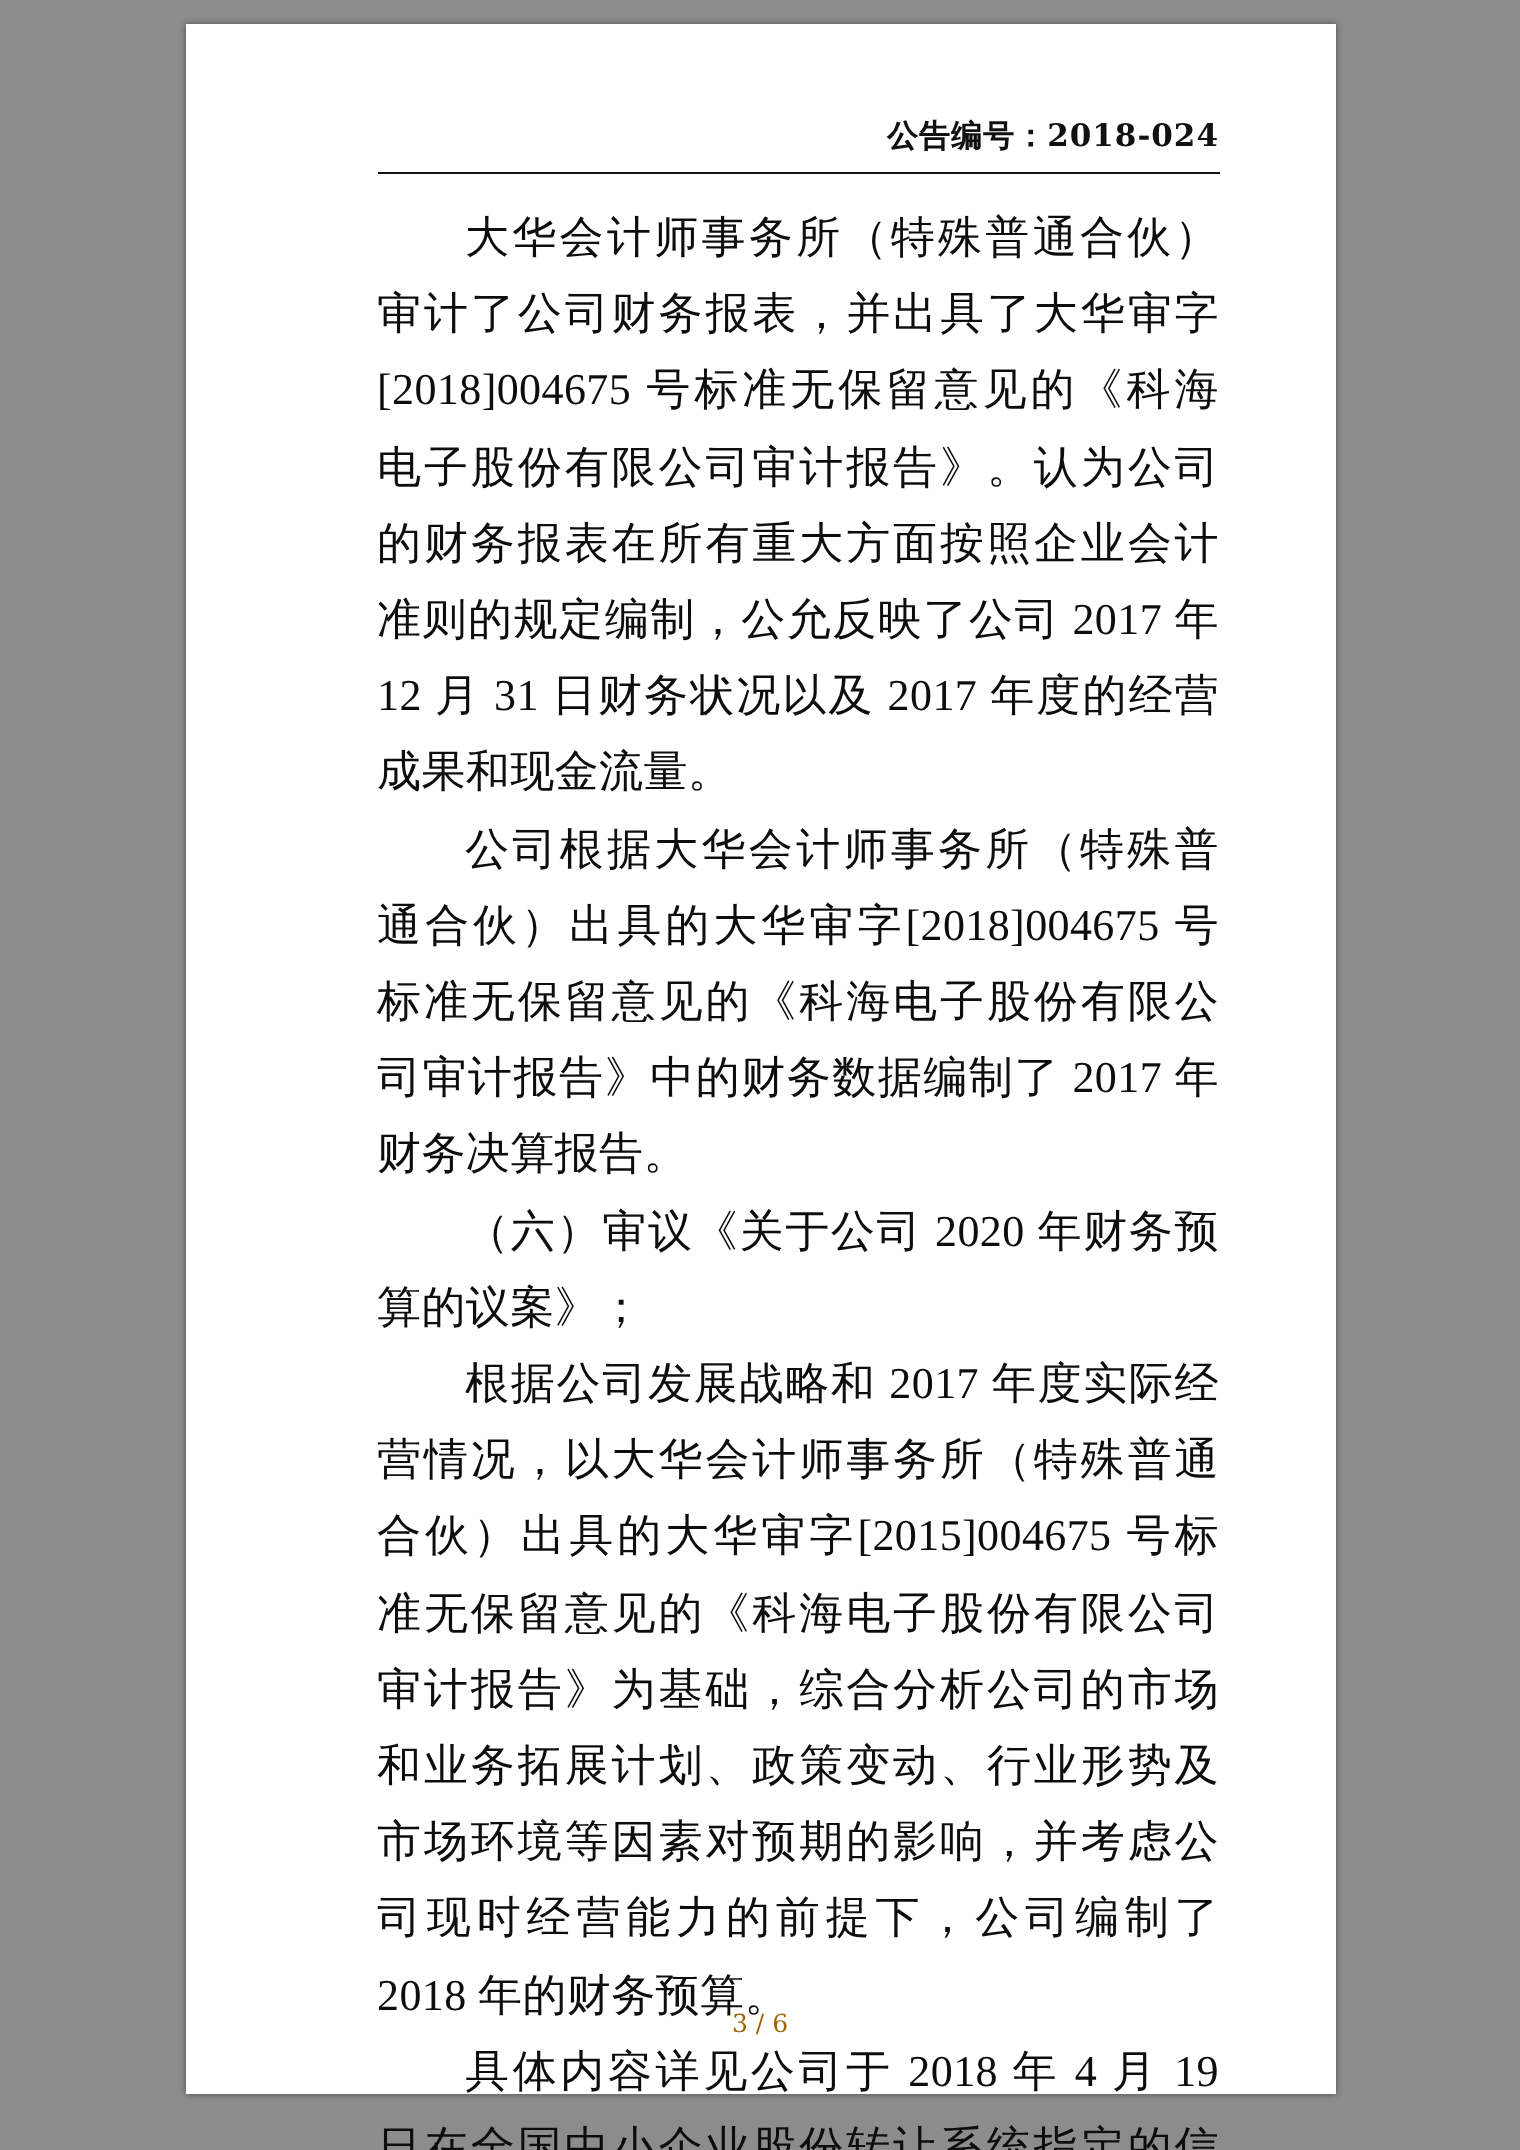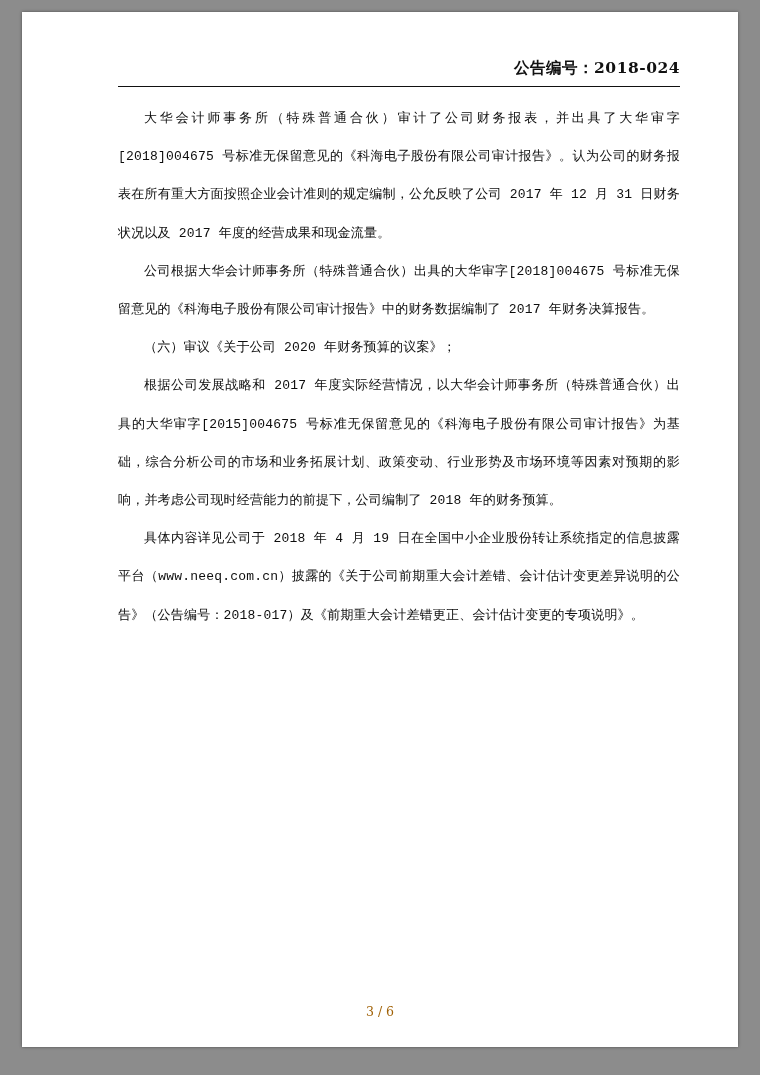--- a/index.html
+++ b/index.html
@@ -8,21 +8,21 @@
     background: #8c8c8c;
   }
   body {
     width: 760px;
     height: 1075px;
     overflow: hidden;
     font-family: "DejaVu Serif", "Liberation Serif", serif;
   }
   .page {
     position: relative;
-    width: 716px;
+    width: 575px;
     height: 1035px;
     margin: 12px auto 0 auto;
     background: #ffffff;
     box-shadow: 0 0 3px rgba(0,0,0,0.45);
     box-sizing: border-box;
     padding: 15px;
   }
   .header {
     position: absolute;
     top: 46px;
@@ -45,27 +45,27 @@
   }
   .content {
     position: absolute;
     top: 88px;
     left: 96px;
     right: 58px;
     color: #0d0d0d;
   }
   p.para {
     margin: 0 0 0 0;
-    font-size: 13px;
+    font-size: 22px;
     line-height: 38.2px;
     text-align: justify;
     text-justify: inter-ideograph;
     text-indent: 2em;
     letter-spacing: 0.2px;
-    font-family: Liberation Mono, monospace;
+    font-family: Liberation Serif, serif;
   }
   .footer {
     position: absolute;
     bottom: 28px;
     left: 0;
     right: 0;
     text-align: center;
     font-size: 12.5px;
     color: #a16207;
     font-family: "DejaVu Serif", "Liberation Serif", serif;

